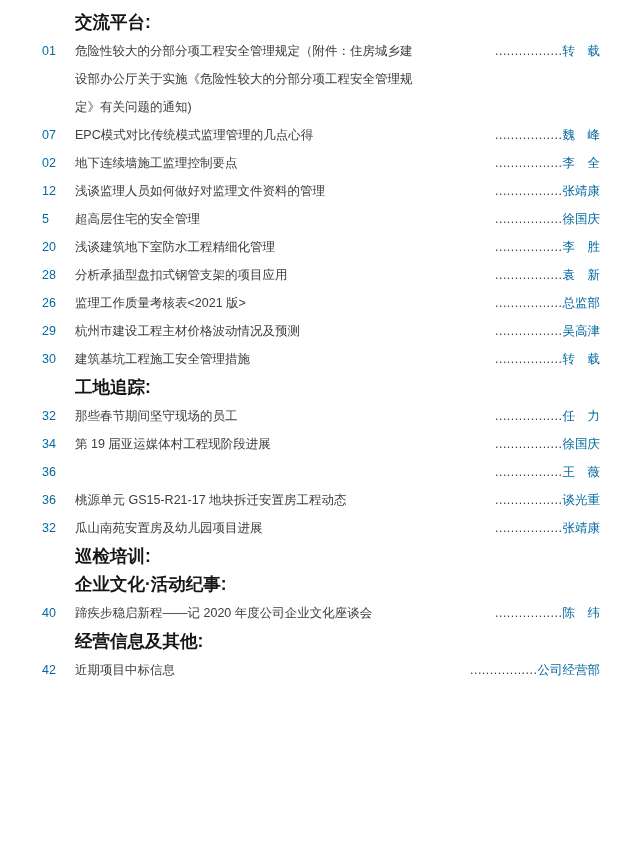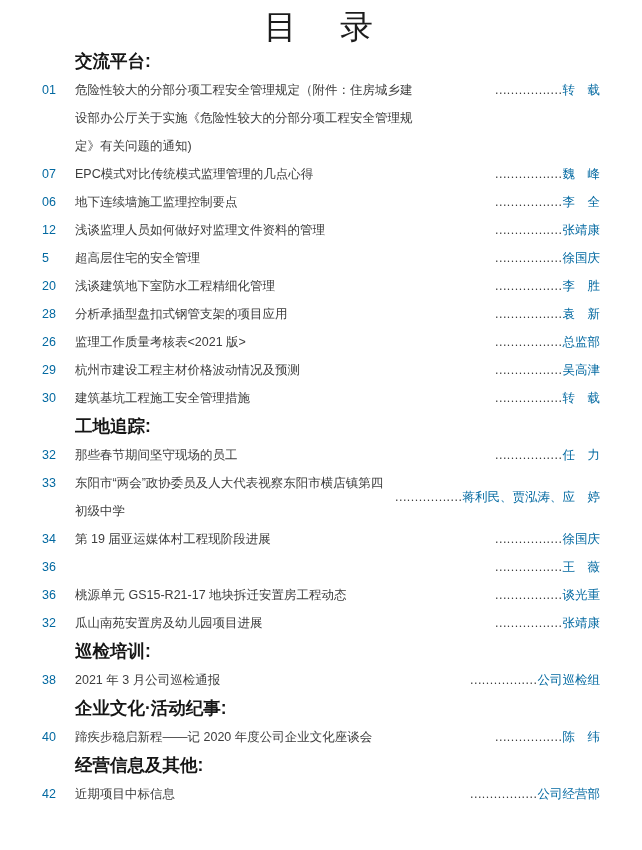--- a/index.html
+++ b/index.html
@@ -64,36 +64,35 @@
     color: #3d3d3d;
   }
   .entry-author {
     color: #0369a1;
   }
 </style>
 </head>
 <body>
 
 <div class="page">
-  <h1 class="doc-title">目　录</h1>
   <div id="toc-body">
       <div>
         <h2 class="section-heading">交流平台:</h2>
         <div class="entry">
     <span class="entry-num">01</span>
     <span class="entry-title">危险性较大的分部分项工程安全管理规定（附件：住房城乡建设部办公厅关于实施《危险性较大的分部分项工程安全管理规定》有关问题的通知)</span>
     <span class="entry-leader"><span class="dots">.................</span><span class="entry-author">转　载</span></span>
   </div>
         <div class="entry">
     <span class="entry-num">07</span>
     <span class="entry-title">EPC模式对比传统模式监理管理的几点心得</span>
     <span class="entry-leader"><span class="dots">.................</span><span class="entry-author">魏　峰</span></span>
   </div>
         <div class="entry">
-    <span class="entry-num">06</span>
+    <span class="entry-num">02</span>
     <span class="entry-title">地下连续墙施工监理控制要点</span>
     <span class="entry-leader"><span class="dots">.................</span><span class="entry-author">李　全</span></span>
   </div>
         <div class="entry">
     <span class="entry-num">12</span>
     <span class="entry-title">浅谈监理人员如何做好对监理文件资料的管理</span>
     <span class="entry-leader"><span class="dots">.................</span><span class="entry-author">张靖康</span></span>
   </div>
         <div class="entry">
     <span class="entry-num">5</span>
@@ -127,25 +126,20 @@
   </div>
       </div>
       <div>
         <h2 class="section-heading">工地追踪:</h2>
         <div class="entry">
     <span class="entry-num">32</span>
     <span class="entry-title">那些春节期间坚守现场的员工</span>
     <span class="entry-leader"><span class="dots">.................</span><span class="entry-author">任　力</span></span>
   </div>
         <div class="entry">
-    <span class="entry-num">33</span>
-    <span class="entry-title">东阳市“两会”政协委员及人大代表视察东阳市横店镇第四初级中学</span>
-    <span class="entry-leader" style="align-self: center;"><span class="dots">.................</span><span class="entry-author">蒋利民、贾泓涛、应　婷</span></span>
-  </div>
-        <div class="entry">
     <span class="entry-num">34</span>
     <span class="entry-title">第 19 届亚运媒体村工程现阶段进展</span>
     <span class="entry-leader"><span class="dots">.................</span><span class="entry-author">徐国庆</span></span>
   </div>
         <div class="entry">
     <span class="entry-num">36</span>
     <span class="entry-leader"><span class="dots">.................</span><span class="entry-author">王　薇</span></span>
   </div>
         <div class="entry">
     <span class="entry-num">36</span>
@@ -153,25 +147,20 @@
     <span class="entry-leader"><span class="dots">.................</span><span class="entry-author">谈光重</span></span>
   </div>
         <div class="entry">
     <span class="entry-num">32</span>
     <span class="entry-title">瓜山南苑安置房及幼儿园项目进展</span>
     <span class="entry-leader"><span class="dots">.................</span><span class="entry-author">张靖康</span></span>
   </div>
       </div>
       <div>
         <h2 class="section-heading">巡检培训:</h2>
-        <div class="entry">
-    <span class="entry-num">38</span>
-    <span class="entry-title">2021 年 3 月公司巡检通报</span>
-    <span class="entry-leader"><span class="dots">.................</span><span class="entry-author">公司巡检组</span></span>
-  </div>
       </div>
       <div>
         <h2 class="section-heading">企业文化·活动纪事:</h2>
         <div class="entry">
     <span class="entry-num">40</span>
     <span class="entry-title">蹄疾步稳启新程——记 2020 年度公司企业文化座谈会</span>
     <span class="entry-leader"><span class="dots">.................</span><span class="entry-author">陈　纬</span></span>
   </div>
       </div>
       <div>

